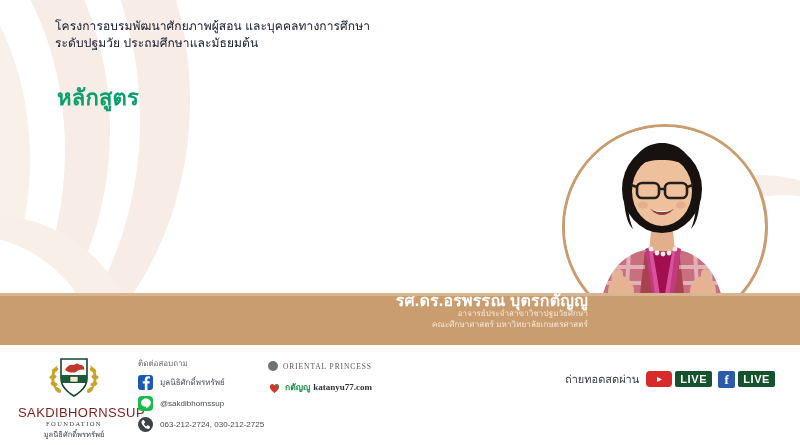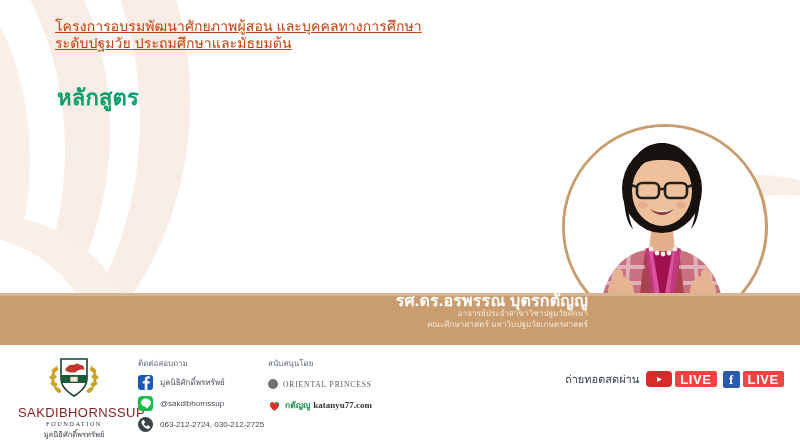--- a/index.html
+++ b/index.html
@@ -90,26 +90,25 @@
     left: 0; top: 0;
     width: 800px; height: 3px;
     background: rgba(255,255,255,0.25);
   }
 
   
   .intro {
     position: absolute;
     left: 55px;
     top: 18px;
-    color: #c2410c;
-    font-size: 14px;
+    color: #0f172a;
+    font-size: 12px;
     line-height: 17px;
     letter-spacing: 0.1px;
     white-space: pre-line;
-    text-decoration: underline;
   }
   .kicker {
     position: absolute;
     left: 57px;
     top: 80px;
     color: #0aa06d;
     font-size: 22px;
     font-weight: bold;
     letter-spacing: 0.2px;
   }
@@ -306,24 +305,24 @@
     background: #d82a2a;
     border-radius: 4px;
     display: flex;
     align-items: center;
     justify-content: center;
     margin-right: 3px;
   }
   .live-badge {
     height: 16px;
     padding: 0 5px;
-    background: #ef4444;
+    background: #14532d;
     border-radius: 2px;
     color: #ffffff;
-    font-size: 13px;
+    font-size: 11px;
     font-weight: bold;
     letter-spacing: 0.6px;
     display: flex;
     align-items: center;
     margin-right: 6px;
   }
   .fb-btn {
     width: 17px; height: 17px;
     background: #2b5aa8;
     border-radius: 2px;
@@ -432,21 +431,21 @@
     </svg>
   </div>
 
   <div class="tan-band">
     <div class="tan-band-top-fade"></div>
   </div>
 
   <div class="speaker">
     <div class="speaker-name">รศ.ดร.อรพรรณ บุตรกตัญญู</div>
     <div class="speaker-role">อาจารย์ประจำสาขาวิชาปฐมวัยศึกษา</div>
-    <div class="speaker-affil">คณะศึกษาศาสตร์ มหาวิบปฐมวัยเกษตรศาสตร์</div>
+    <div class="speaker-affil">คณะศึกษาศาสตร์ มหาวิทยาลัยเกษตรศาสตร์</div>
   </div>
 
   <div class="footer">
 
     <div class="logo-block">
       <svg width="58" height="44" viewBox="0 0 58 44">
 
         <g fill="#c9a227">
           <path d="M13 10 C4 16 4 30 14 38 C8 29 8 18 13 10 Z"></path>
           <path d="M45 10 C54 16 54 30 44 38 C50 29 50 18 45 10 Z"></path>
@@ -497,21 +496,20 @@
         <span class="c-icon tel-icon">
           <svg width="15" height="15" viewBox="0 0 15 15">
               <path d="M4.6 3.2c.4-.4 1-.3 1.3.1l1 1.4c.3.4.2.9-.2 1.2l-.6.5c-.1.1-.2.3-.1.5.4 1 1.2 1.9 2.2 2.4.2.1.4 0 .5-.1l.5-.6c.3-.4.8-.4 1.2-.2l1.4 1c.4.3.5.9.1 1.3l-.7.7c-.5.5-1.2.6-1.8.4C7 11 4 8 3.5 5.7c-.1-.6 0-1.3.4-1.8z" fill="#ffffff"></path>
             </svg>
         </span>
         <span class="contact-text">063-212-2724, 030-212-2725</span>
       </div>
     </div>
 
     <div class="sponsor-col">
-      <div class="col-head">สนับสนุนโดย</div>
 
 
       <div class="sp-row">
         <span class="op-mark"></span>
         <span class="op-text">ORIENTAL PRINCESS</span>
       </div>
 
       <div class="sp-row">
         <svg width="13" height="13" viewBox="0 0 13 13" style="margin-right:4px;flex:0 0 auto;">
           <path d="M6.5 12 C2 8.5 1 6 2.5 4 C4 2.2 6 3.4 6.5 4.6 C7 3.4 9 2.2 10.5 4 C12 6 11 8.5 6.5 12 Z" fill="#d8332e"></path>

